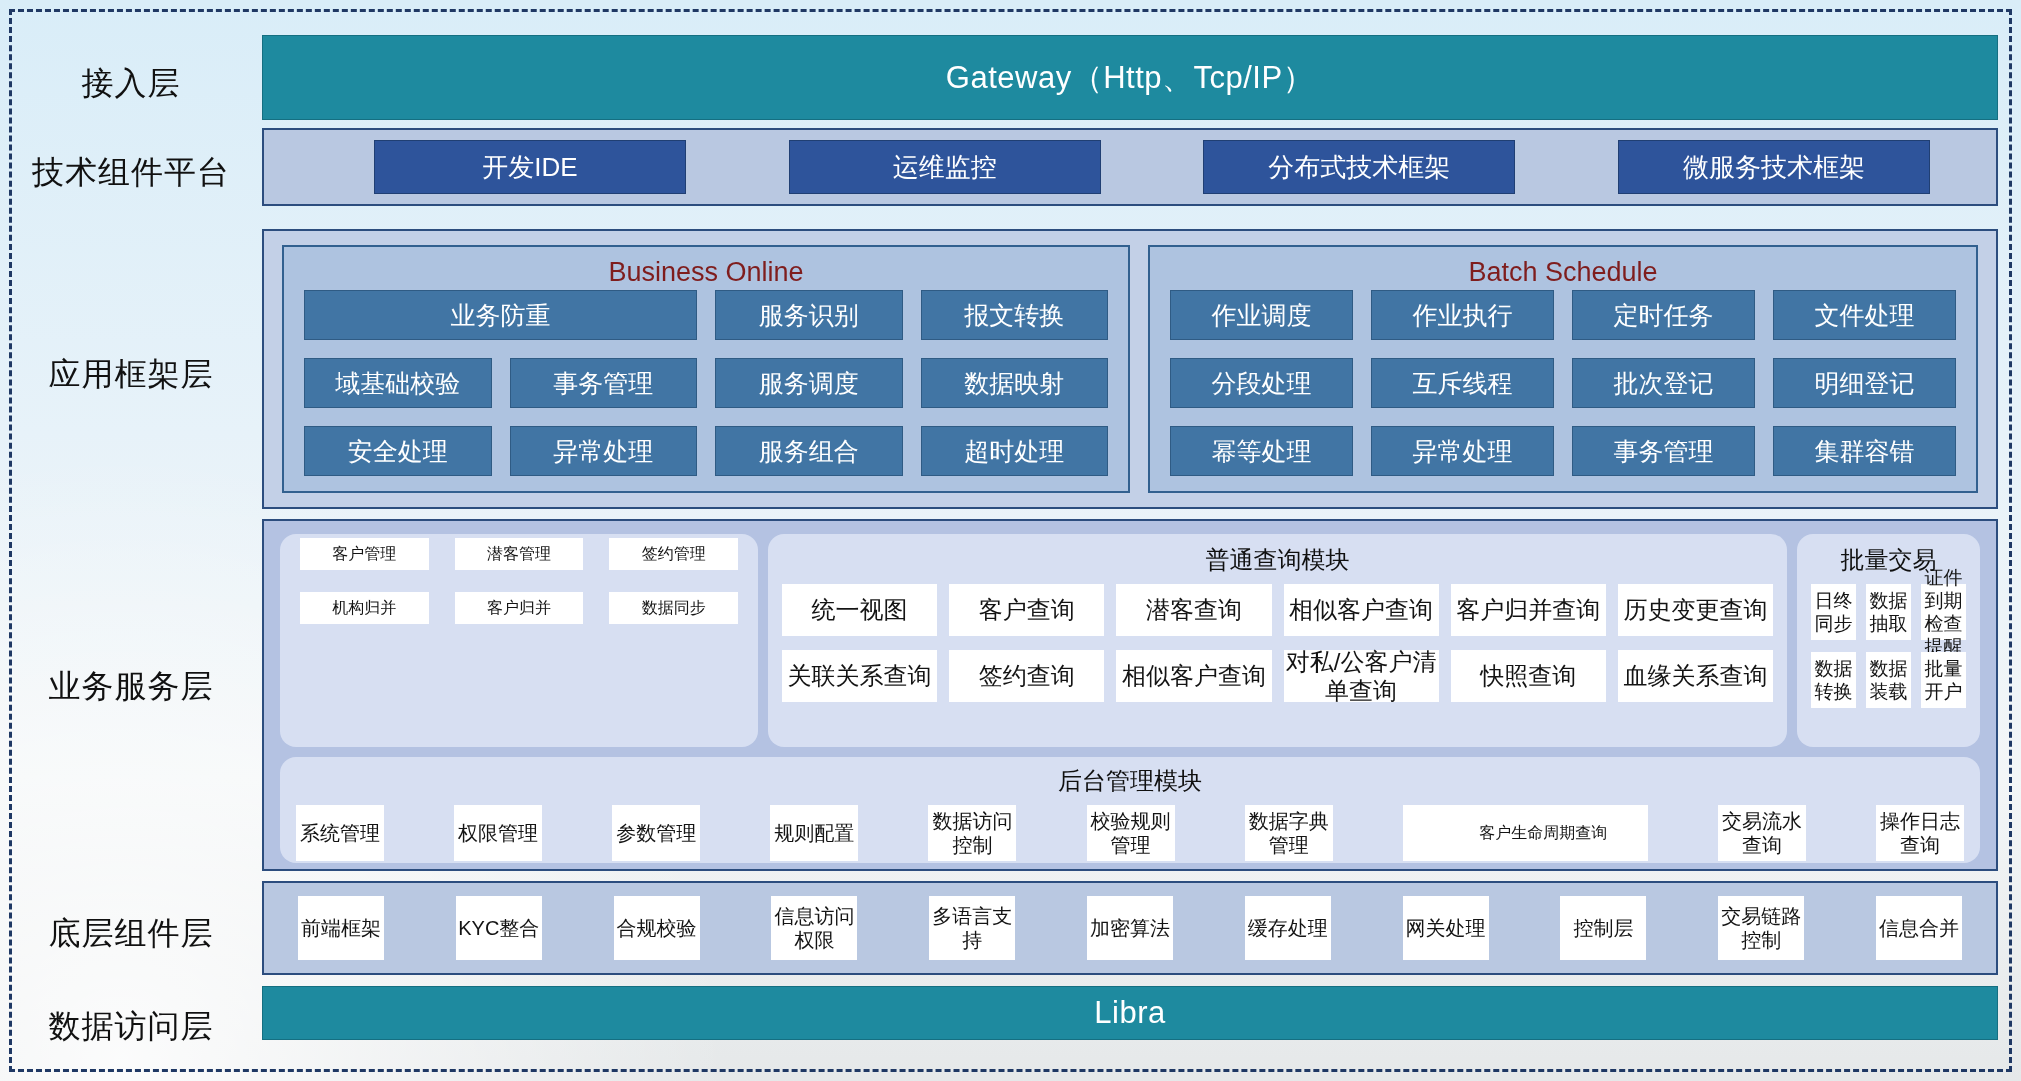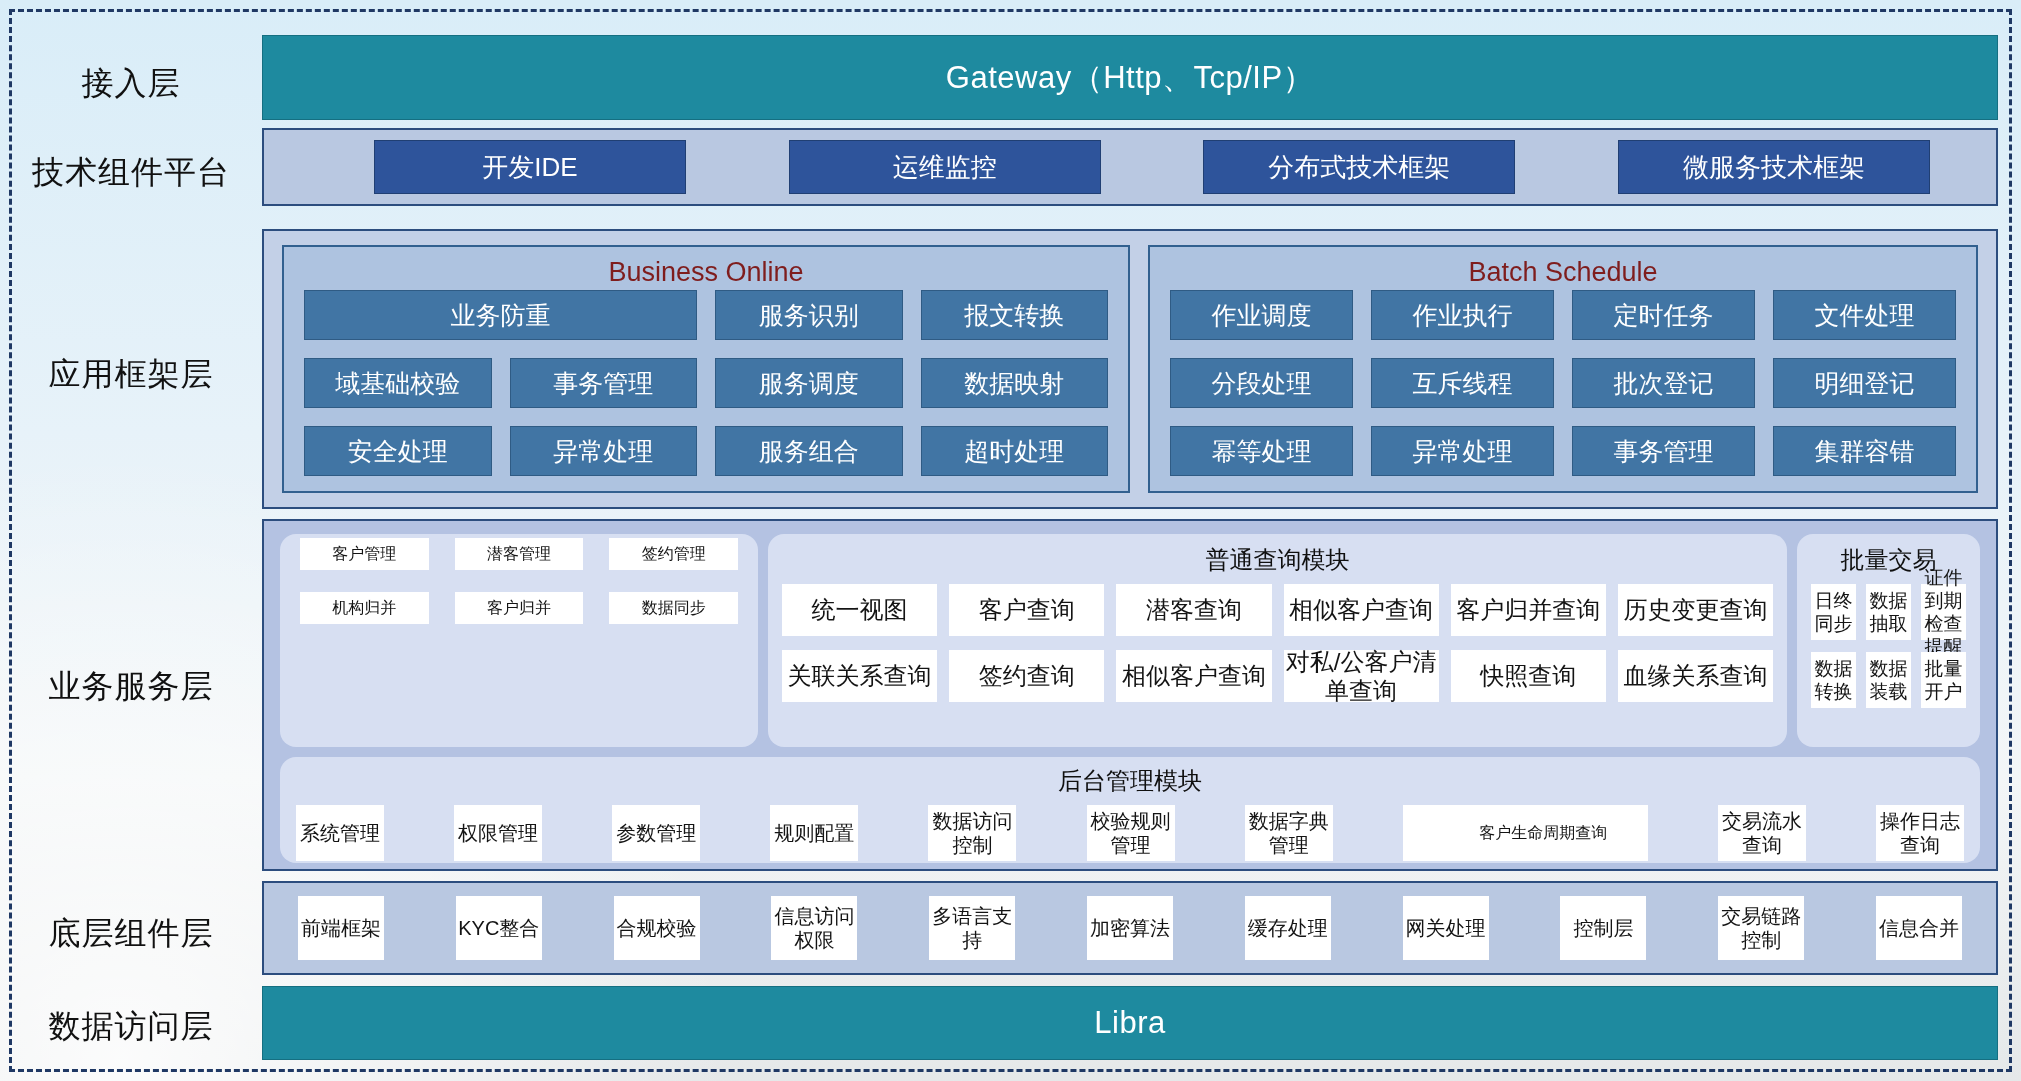--- a/index.html
+++ b/index.html
@@ -23,21 +23,21 @@
   }
   .row { position:absolute; left:262px; width:1736px; }
 
   
   .teal-bar {
     background:#1e8a9f; border:1px solid #156f81;
     display:flex; align-items:center; justify-content:center;
     color:#fff; font-size:31px; letter-spacing:0.5px;
   }
   .gateway { top:35px; height:85px; }
-  .libra   { top:986px; height:74px; }
+  .libra   { top:986px; height:54px; }
 
   
   .container { background:#b9c8e1; border:2px solid #2c4d7e; }
 
   
   .tech-row {
     top:128px; height:78px;
     display:flex; align-items:center; justify-content:space-between;
     padding:0 66px;
   }

